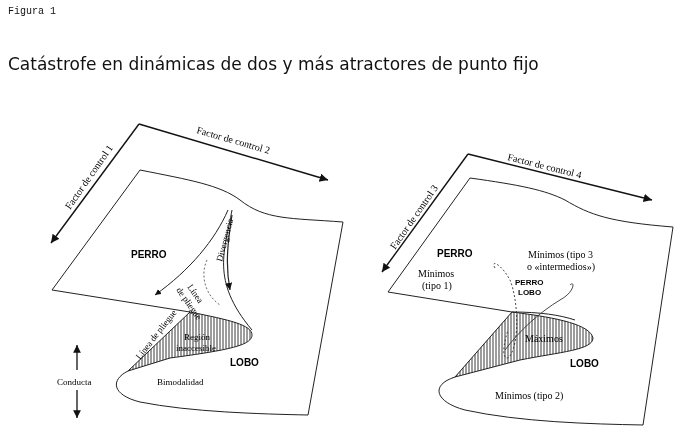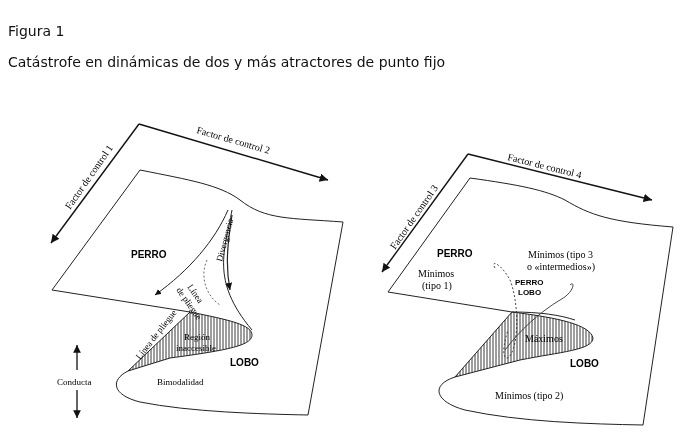--- a/index.html
+++ b/index.html
@@ -1,18 +1,18 @@
 <!DOCTYPE html>
 <html><head>
 <meta charset="utf-8">
 <style>
   html,body{margin:0;padding:0;background:#fff;}
   body{width:687px;height:446px;position:relative;overflow:hidden;font-family:"DejaVu Sans",sans-serif;color:#111;}
-  .fig-label{position:absolute;left:8px;top:23px;font-size:14px;}
-  .fig-title{position:absolute;left:8px;top:54px;font-size:14px;}
+  .fig-label{position:absolute;left:8px;top:6px;font-size:10px;font-family:Liberation Mono, monospace;}
+  .fig-title{position:absolute;left:8px;top:54px;font-size:17px;}
   svg{position:absolute;left:0;top:0;}
   .serif{font-family:"Liberation Serif","DejaVu Serif",serif;}
   .sans{font-family:"Liberation Sans","DejaVu Sans",sans-serif;}
 </style>
 </head>
 <body>
 
 <div class="fig-label">Figura 1</div>
 <div class="fig-title">Catástrofe en dinámicas de dos y más atractores de punto fijo</div>
 

